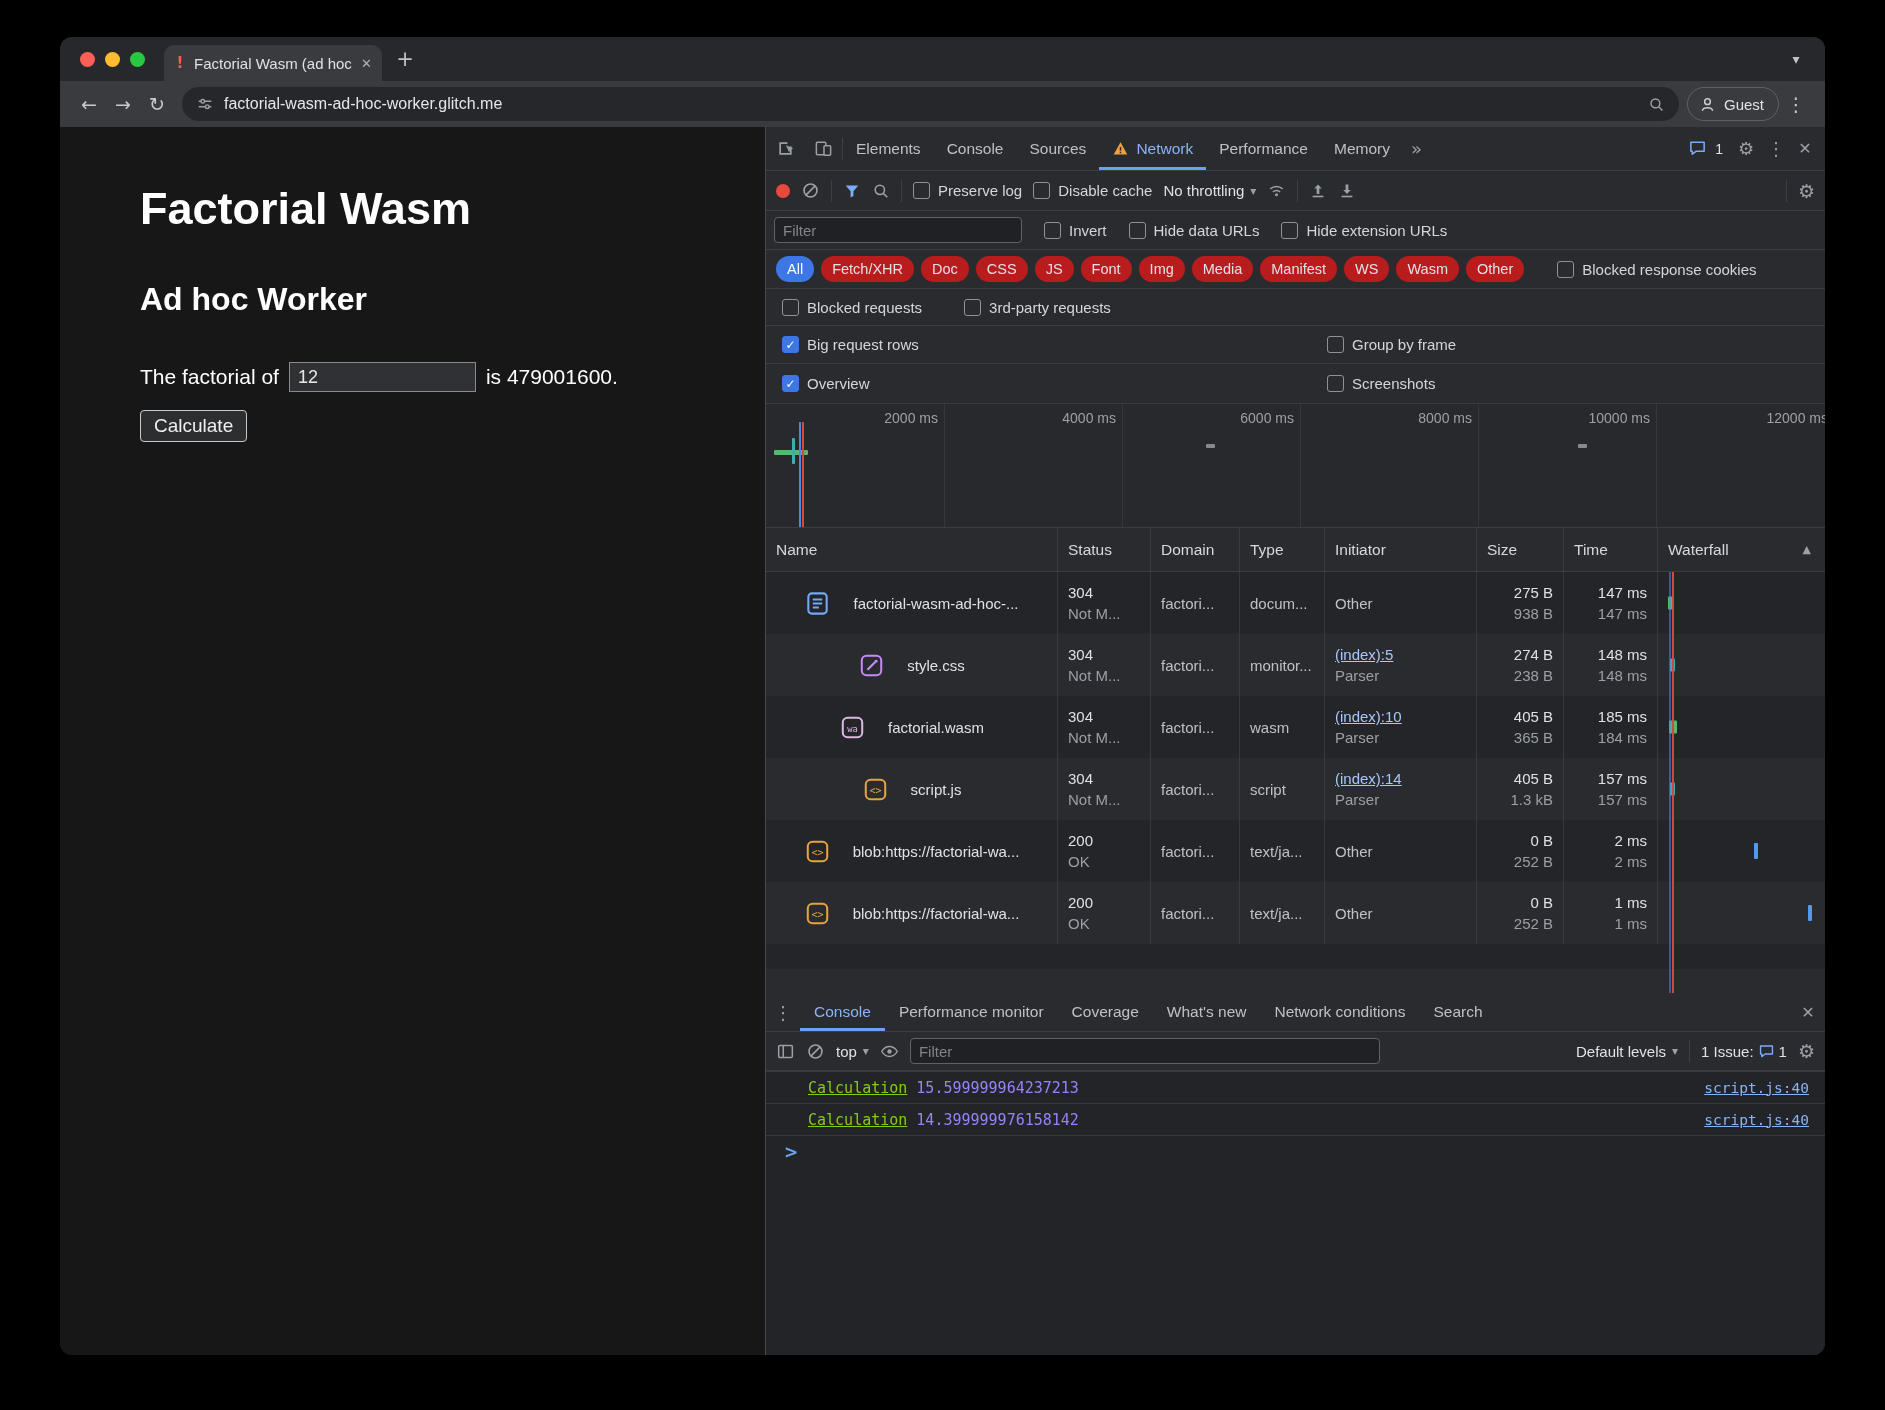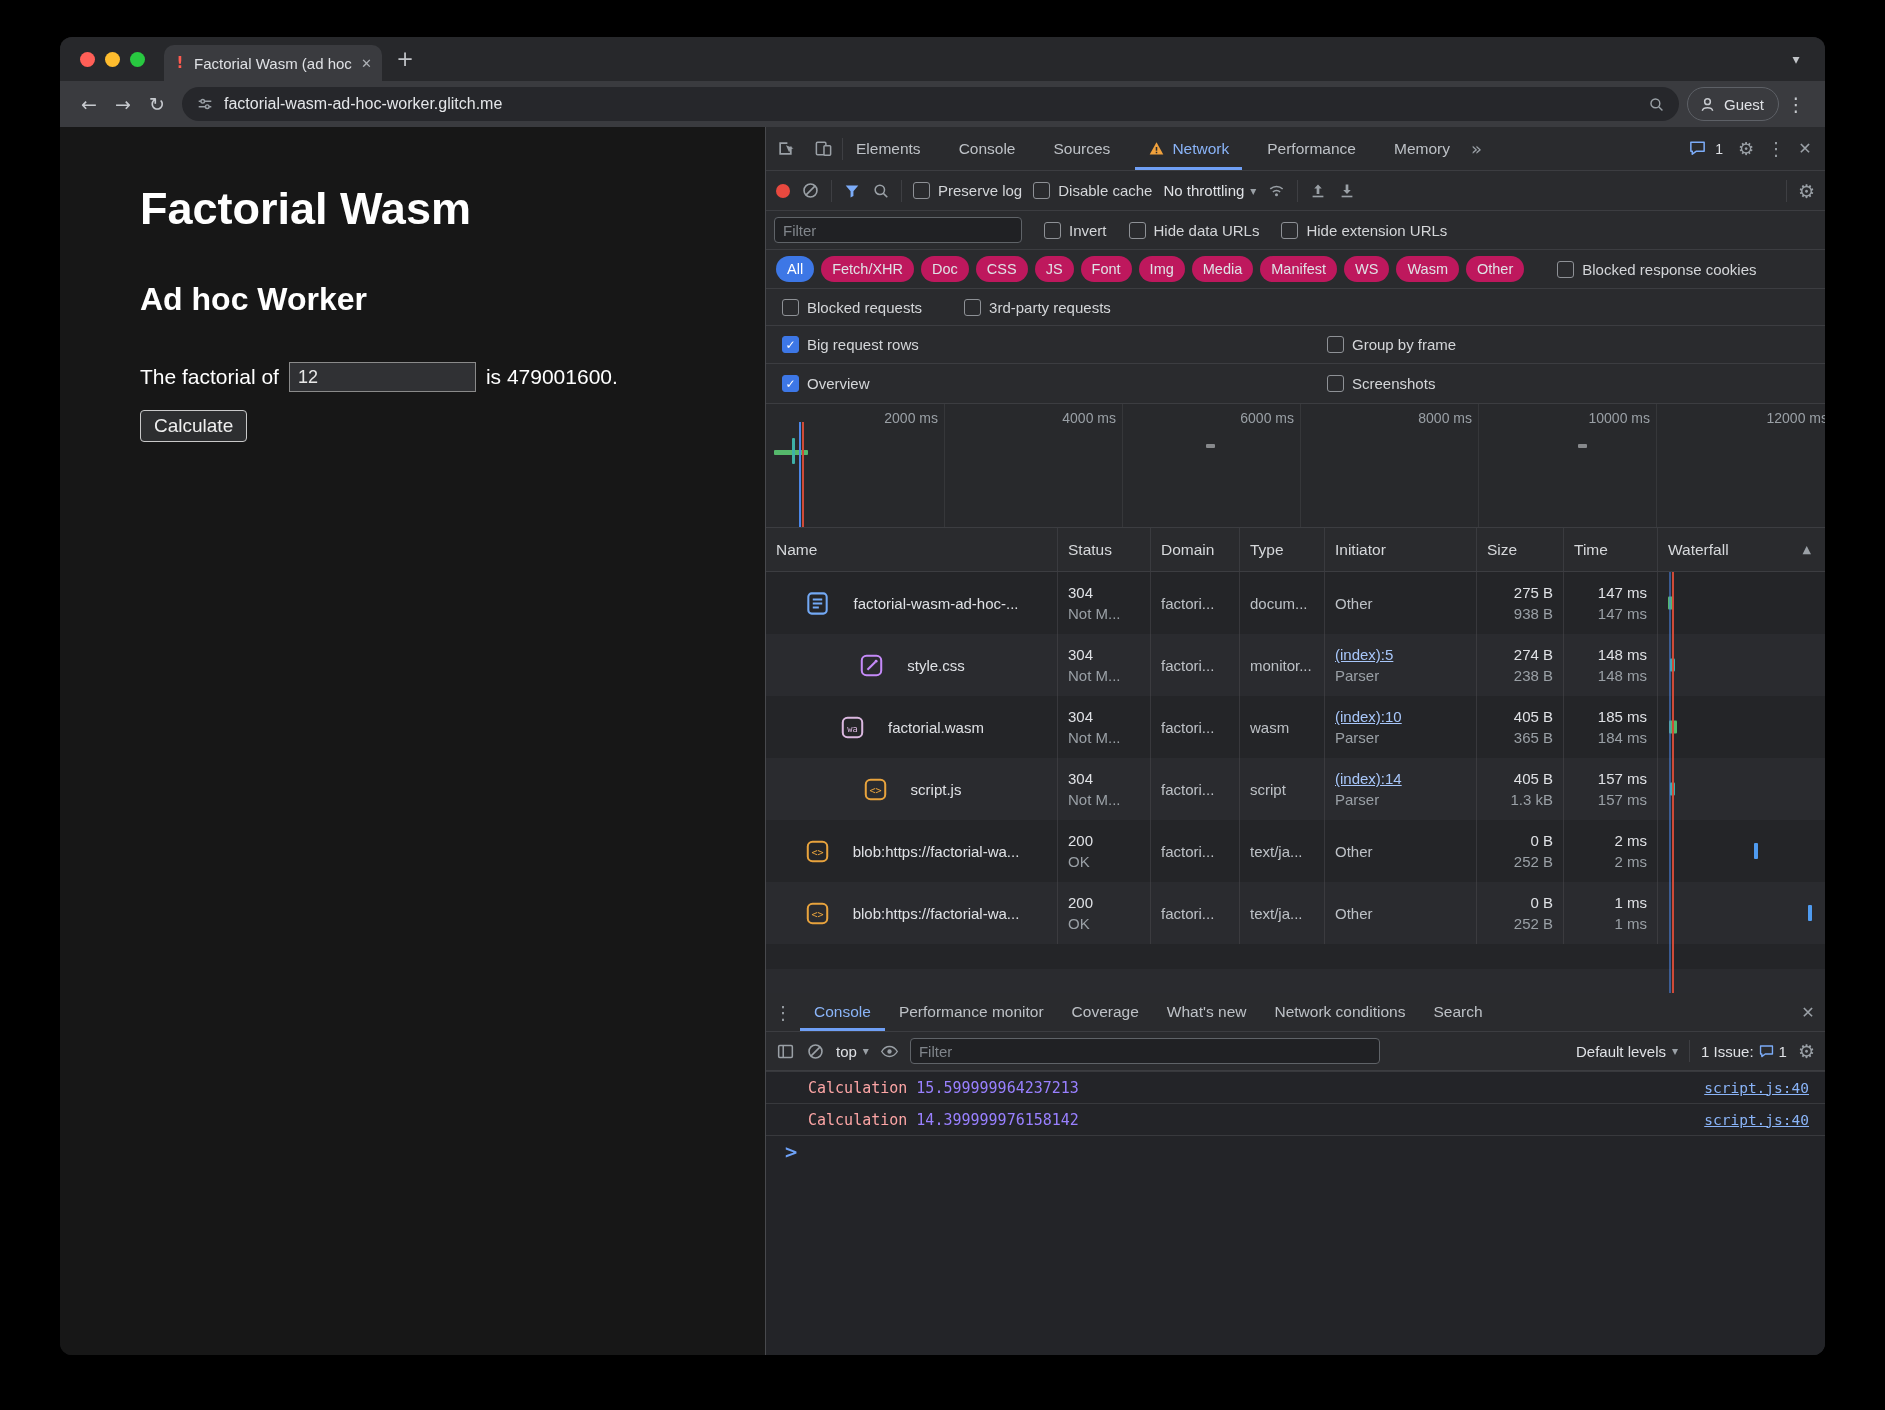--- a/index.html
+++ b/index.html
@@ -52,21 +52,21 @@
 
   
   .devtools { width:1060px; flex:none; display:flex; flex-direction:column; background:#242528;
               border-left:1px solid #48494d; color:#dfe1e5; font-size:15px; }
   .ic { display:block; }
   .icon-btn { width:38px; height:100%; display:flex; align-items:center; justify-content:center; color:#9aa0a6; flex:none; }
   .vdiv { width:1px; height:22px; background:#3e3f43; flex:none; }
   .glyph { color:#9aa0a6; font-size:18px; }
 
   .dt-tabbar { height:44px; flex:none; background:#2a2b2e; border-bottom:1px solid #3c3d41; display:flex; align-items:stretch; }
-  #dt-tabs { display:flex; align-items:stretch;gap:12px; }
+  #dt-tabs { display:flex; align-items:stretch; }
   .dt-tab { padding:0 13px; display:flex; align-items:center; gap:7px; color:#bdc1c6; font-size:15.5px; white-space:nowrap; }
   .dt-tab.active { color:#8ab4f8; box-shadow:inset 0 -3px 0 #6f9ff5; }
   .dt-tab .warn { width:17px; height:17px; }
   .moretabs { display:flex; align-items:center; color:#9aa0a6; font-size:18px; padding:0 8px; }
   .dt-right { margin-left:auto; display:flex; align-items:center; gap:2px; padding-right:6px; }
   .bubble-count { font-size:14px; color:#dfe1e5; margin:0 6px 0 2px; }
 
   .dt-toolbar { height:40px; flex:none; display:flex; align-items:center; gap:11px; padding:0 10px;
                 background:#2a2b2e; border-bottom:1px solid #3c3d41; }
   .record { width:14px; height:14px; border-radius:50%; background:#e8493f; flex:none; }
@@ -79,21 +79,21 @@
   .caret { color:#9aa0a6; font-size:12px; }
 
   .dt-filterrow { height:39px; flex:none; display:flex; align-items:center; gap:22px; padding:0 8px;
                   background:#2a2b2e; border-bottom:1px solid #3c3d41; }
   .dt-filter { width:248px; height:26px; background:#202124; border:1px solid #5f6368; border-radius:4px;
                color:#dfe1e5; padding:0 8px; font-size:15px; font-family:inherit; }
   .dt-filter::placeholder, .con-filter::placeholder { color:#80858b; }
 
   .dt-chiprow { height:39px; flex:none; display:flex; align-items:center; gap:7px; padding:0 10px;
                 background:#2a2b2e; border-bottom:1px solid #3c3d41; }
-  .chip { height:26px; padding:0 11px; border-radius:13px; background:#be185d; color:#dfe1e5;
+  .chip { height:26px; padding:0 11px; border-radius:13px; background:#b91c1c; color:#dfe1e5;
           display:flex; align-items:center; font-size:14.5px; white-space:nowrap; }
   .chip.sel { background:var(--accent,#3d77e6); color:#fff; }
 
   .dt-row { flex:none; display:flex; align-items:center; padding:0 16px; background:#2a2b2e;
             border-bottom:1px solid #3c3d41; position:relative; }
   .dt-row-blocked { height:37px; gap:42px; }
   .dt-row-big { height:38px; } .dt-row-ov { height:40px; }
   .abs2 { position:absolute; left:561px; }
 
   .dt-overview { height:124px; flex:none; position:relative; background:#28292c;
@@ -139,21 +139,21 @@
   .drawer-tabs { height:39px; flex:none; display:flex; align-items:stretch; background:#2a2b2e; border-bottom:1px solid #3c3d41; }
   .drw-tab { padding:0 14px; display:flex; align-items:center; color:#bdc1c6; font-size:15.5px; white-space:nowrap; }
   .drw-tab.active { color:#8ab4f8; box-shadow:inset 0 -3px 0 #6f9ff5; }
   .console-toolbar { height:39px; flex:none; display:flex; align-items:center; gap:11px; padding:0 10px;
                      background:#2a2b2e; border-bottom:1px solid #3c3d41; }
   .con-filter { width:470px; height:26px; background:#202124; border:1px solid #5f6368; border-radius:4px;
                 color:#dfe1e5; padding:0 8px; font-size:15px; font-family:inherit; }
   .issue-group { display:flex; align-items:center; gap:4px; color:#dfe1e5; white-space:nowrap; }
   .msg { height:32px; display:flex; align-items:center; border-top:1px solid #38393d;
          font-family:"DejaVu Sans Mono",monospace; font-size:15px; padding:0 16px 0 42px; gap:9px; }
-  .msg-text { color:#fca5a5; }
+  .msg-text { color:#84cc16;text-decoration:underline; }
   .msg-num { color:var(--number,#9980ff); }
   .msg-src { margin-left:auto; color:#8ab4f8; text-decoration:underline; font-size:14.5px; }
   .console-prompt { height:32px; flex:none; display:flex; align-items:center; padding-left:18px;
                     color:#6ea2f8; font-family:"DejaVu Sans Mono",monospace; font-size:17px; font-weight:bold;
                     border-top:1px solid #38393d; }
 </style>
 </head>
 <body>
 
 <svg width="0" height="0" style="position:absolute">

